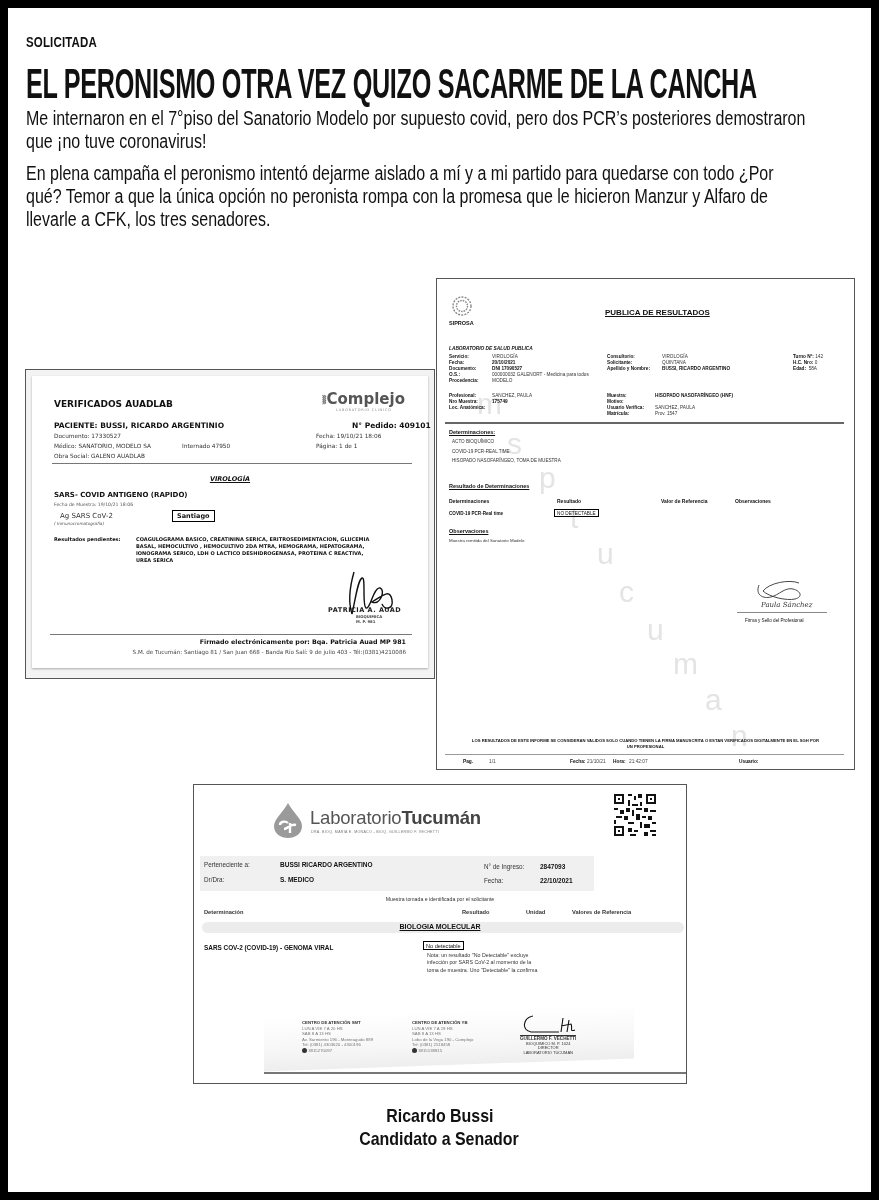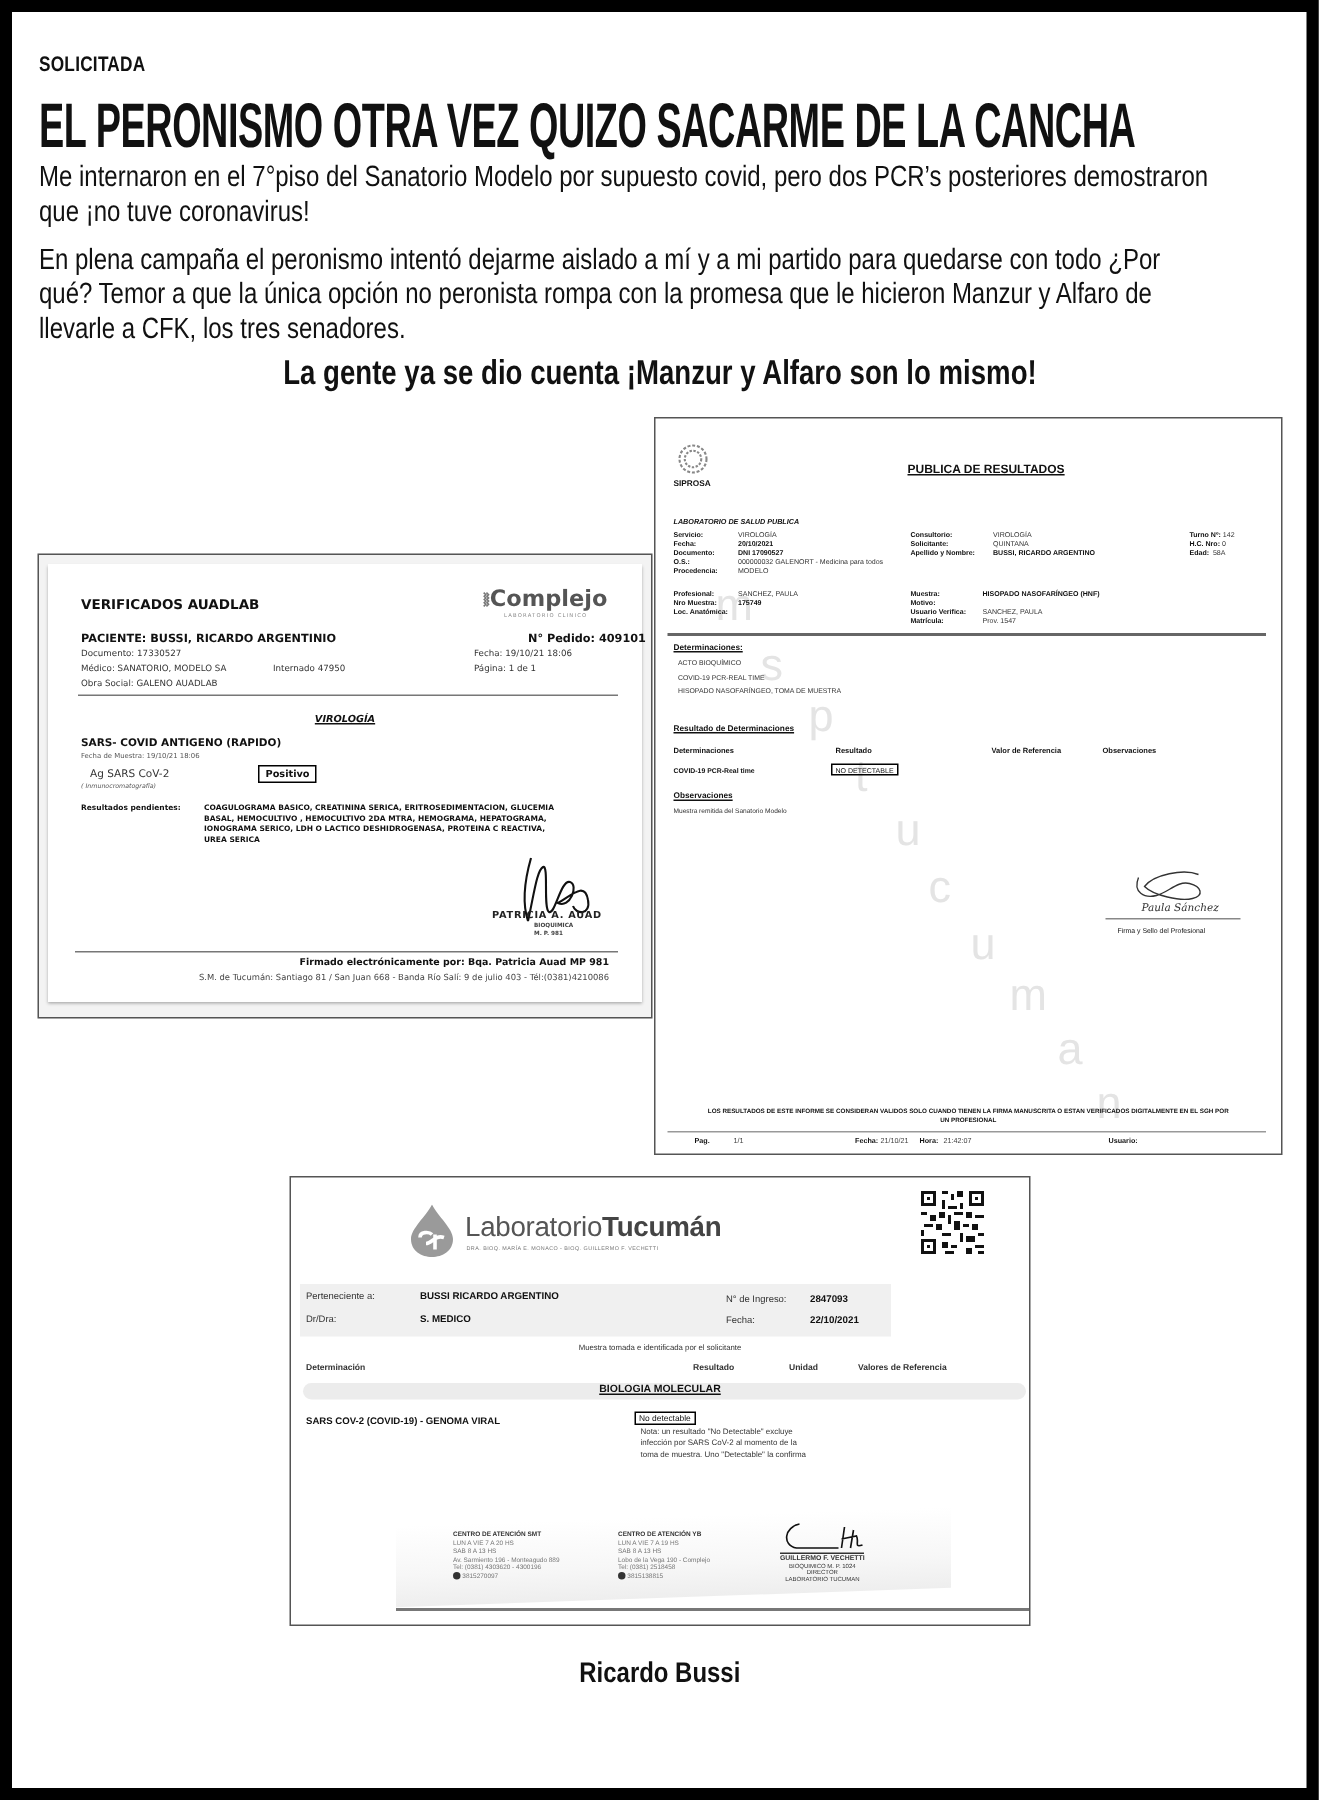--- a/index.html
+++ b/index.html
@@ -98,21 +98,20 @@
   <div class="abs para p1">
     <div>Me internaron en el 7°piso del Sanatorio Modelo por supuesto covid, pero dos PCR’s posteriores demostraron</div>
     <div>que ¡no tuve coronavirus!</div>
   </div>
   <div class="abs para p2">
     <div>En plena campaña el peronismo intentó dejarme aislado a mí y a mi partido para quedarse con todo ¿Por</div>
     <div>qué? Temor a que la única opción no peronista rompa con la promesa que le hicieron Manzur y Alfaro de</div>
     <div>llevarle a CFK, los tres senadores.</div>
   </div>
 
-  <div class="abs tagline"><span>La gente ya se dio cuenta ¡Manzur y Alfaro son lo mismo!</span></div>
 
   <div class="abs doc1">
     <div class="inner">
       <div class="d1 d1-title">VERIFICADOS AUADLAB</div>
       <div class="d1 d1-logo">
         <span style="font-size:13px;color:#777;">⧚</span><span>Complejo</span>
         <small>LABORATORIO CLINICO</small>
       </div>
       <div class="d1 d1-pac">PACIENTE: BUSSI, RICARDO ARGENTINIO</div>
       <div class="d1 d1-ped">N° Pedido: 409101</div>
@@ -121,21 +120,21 @@
       <div class="d1 d1-s" style="left:150px;top:67px;">Internado 47950</div>
       <div class="d1 d1-s" style="left:22px;top:77px;">Obra Social: GALENO AUADLAB</div>
       <div class="d1 d1-s" style="left:284px;top:57px;">Fecha: 19/10/21 18:06</div>
       <div class="d1 d1-s" style="left:284px;top:67px;">Página: 1 de 1</div>
       <div class="d1-line" style="top:87px;"></div>
       <div class="d1 d1-viro">VIROLOGÍA</div>
       <div class="d1 d1-sars">SARS- COVID ANTIGENO (RAPIDO)</div>
       <div class="d1" style="left:22px;top:126px;font-size:4.6px;color:#555;">Fecha de Muestra: 19/10/21 18:06</div>
       <div class="d1" style="left:28px;top:136px;font-size:7px;color:#333;">Ag SARS CoV-2</div>
       <div class="d1" style="left:22px;top:145px;font-size:4.2px;font-style:italic;color:#555;">( Inmunocromatografía)</div>
-      <div class="d1 pos-box">Positivo</div>
+      <div class="d1 pos-box">Santiago</div>
       <div class="d1 d1-pend">Resultados pendientes:</div>
       <div class="d1 d1-pendv">COAGULOGRAMA BASICO, CREATININA SERICA, ERITROSEDIMENTACION, GLUCEMIA BASAL, HEMOCULTIVO , HEMOCULTIVO 2DA MTRA, HEMOGRAMA, HEPATOGRAMA, IONOGRAMA SERICO, LDH O LACTICO DESHIDROGENASA, PROTEINA C REACTIVA, UREA SERICA</div>
       <div class="d1 sig1">
         <svg width="80" height="60" viewBox="0 0 80 60">
           <path d="M22 6 C18 20 16 36 20 48 M20 48 C24 30 26 14 30 12 C34 10 30 40 34 42 C38 44 42 20 48 22 C54 24 48 40 40 36 C50 30 58 22 60 34 C62 44 52 44 50 38" fill="none" stroke="#111" stroke-width="1.4"></path>
         </svg>
       </div>
       <div class="d1" style="left:296px;top:230px;font-size:6.5px;font-weight:bold;letter-spacing:0.5px;color:#222;">PATRICIA A. AUAD</div>
       <div class="d1" style="left:324px;top:238px;font-size:3.8px;font-weight:bold;color:#444;">BIOQUIMICA</div>
       <div class="d1" style="left:324px;top:243px;font-size:3.8px;font-weight:bold;color:#444;">M. P. 981</div>
@@ -365,14 +364,15 @@
       <div style="font-weight:bold;font-size:4.6px;border-top:1px solid #333;padding-top:1px;">GUILLERMO F. VECHETTI</div>
       <div>BIOQUIMICO M. P. 1024</div>
       <div>DIRECTOR</div>
       <div>LABORATORIO TUCUMAN</div>
     </div>
     <div class="d3 d3-bottomline"></div>
   </div>
 
   <div class="abs footer">
     <div><span>Ricardo Bussi</span></div>
+    <div><span>Candidato a Senador</span></div>
   </div>
 </div>
 
 </body></html>

